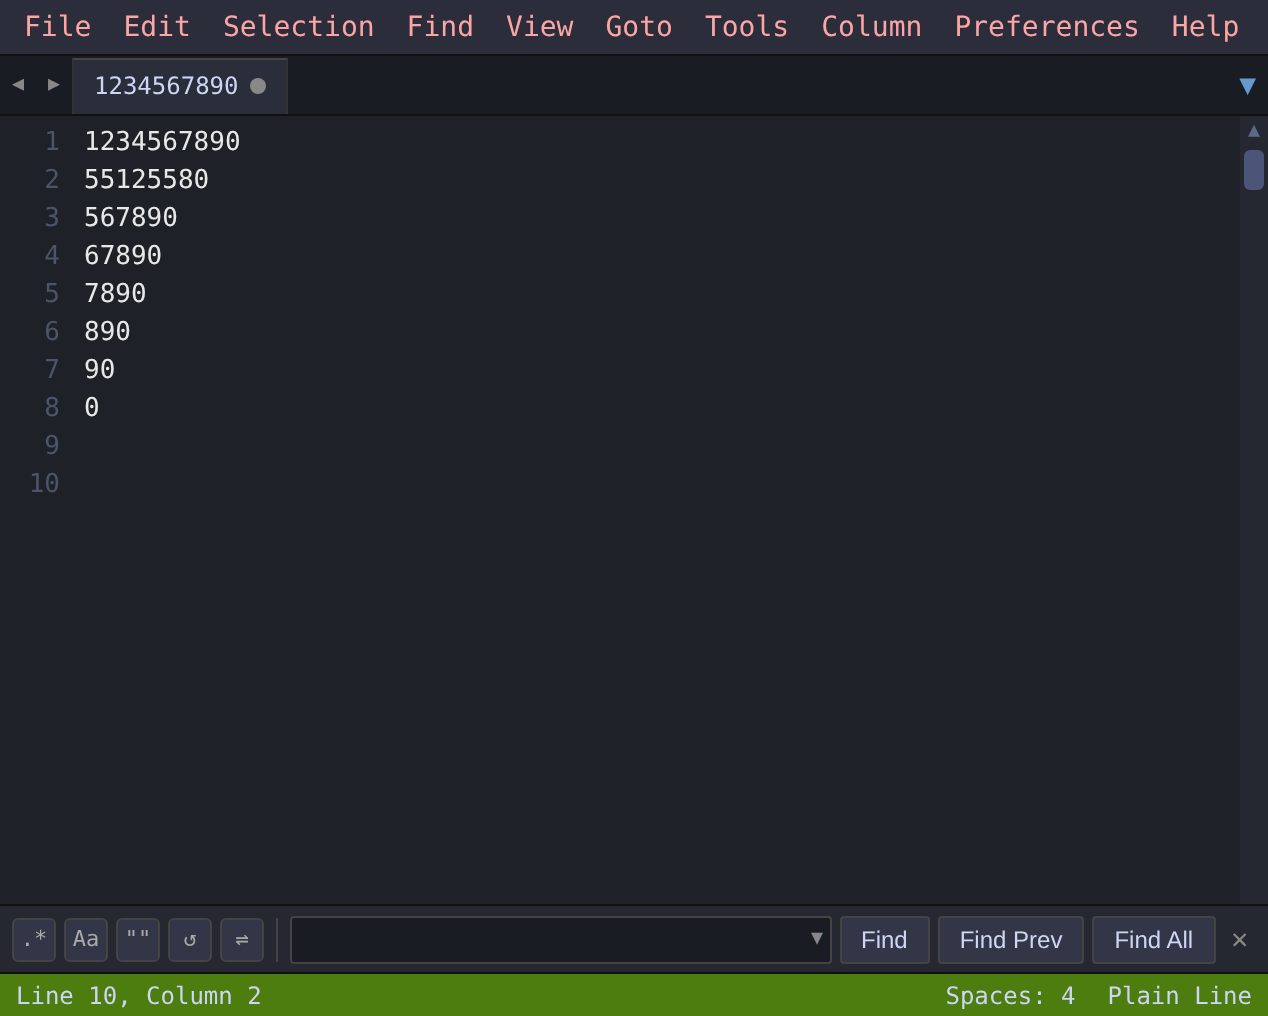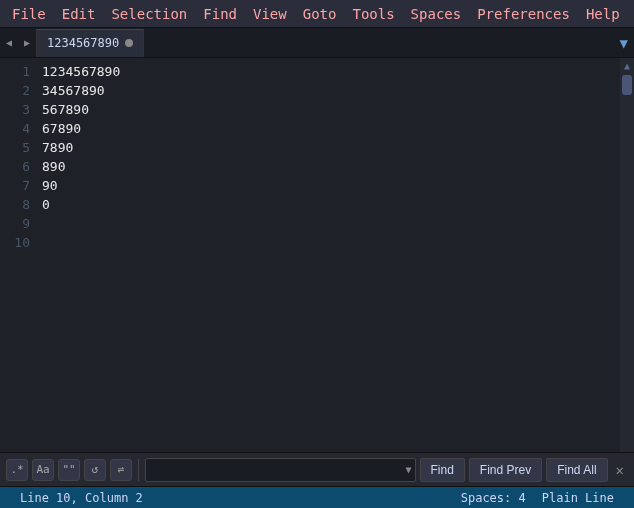--- a/index.html
+++ b/index.html
@@ -197,25 +197,25 @@
     }
     .find-close {
       color: #888;
       font-size: 14px;
       cursor: pointer;
       padding: 0 4px;
     }
 
     
     #status-bar {
-      background: #0c4a6e;
+      background: #4d7c0f;
       display: flex;
       align-items: center;
       height: 22px;
-      padding: 0 20px;
+      padding: 0 8px;
       font-size: 12px;
       color: #cdd6f4;
       border-top: 1px solid #111;
     }
     #status-left {
       flex: 1;
     }
     #status-right {
       display: flex;
       gap: 16px;
@@ -230,21 +230,21 @@
 <body>
 
 <div id="menu-bar">
   <span class="menu-item">File</span>
   <span class="menu-item">Edit</span>
   <span class="menu-item">Selection</span>
   <span class="menu-item">Find</span>
   <span class="menu-item">View</span>
   <span class="menu-item">Goto</span>
   <span class="menu-item">Tools</span>
-  <span class="menu-item">Spaces</span>
+  <span class="menu-item">Column</span>
   <span class="menu-item">Preferences</span>
   <span class="menu-item">Help</span>
 </div>
 
 <div id="tab-bar">
   <div class="tab-arrow">◀</div>
   <div class="tab-arrow">▶</div>
   <div class="tab">
     <span>1234567890</span>
     <div class="tab-dot"></div>
@@ -261,21 +261,21 @@
     <div>4</div>
     <div>5</div>
     <div>6</div>
     <div>7</div>
     <div>8</div>
     <div>9</div>
     <div>10</div>
   </div>
   <div id="code-content">
     <div class="code-line">1234567890</div>
-    <div class="code-line">34567890</div>
+    <div class="code-line">55125580</div>
     <div class="code-line">567890</div>
     <div class="code-line">67890</div>
     <div class="code-line">7890</div>
     <div class="code-line">890</div>
     <div class="code-line">90</div>
     <div class="code-line">0</div>
   </div>
   <div id="scrollbar-right">
     <div class="scroll-arrow">▲</div>
     <div class="scroll-thumb"></div>

